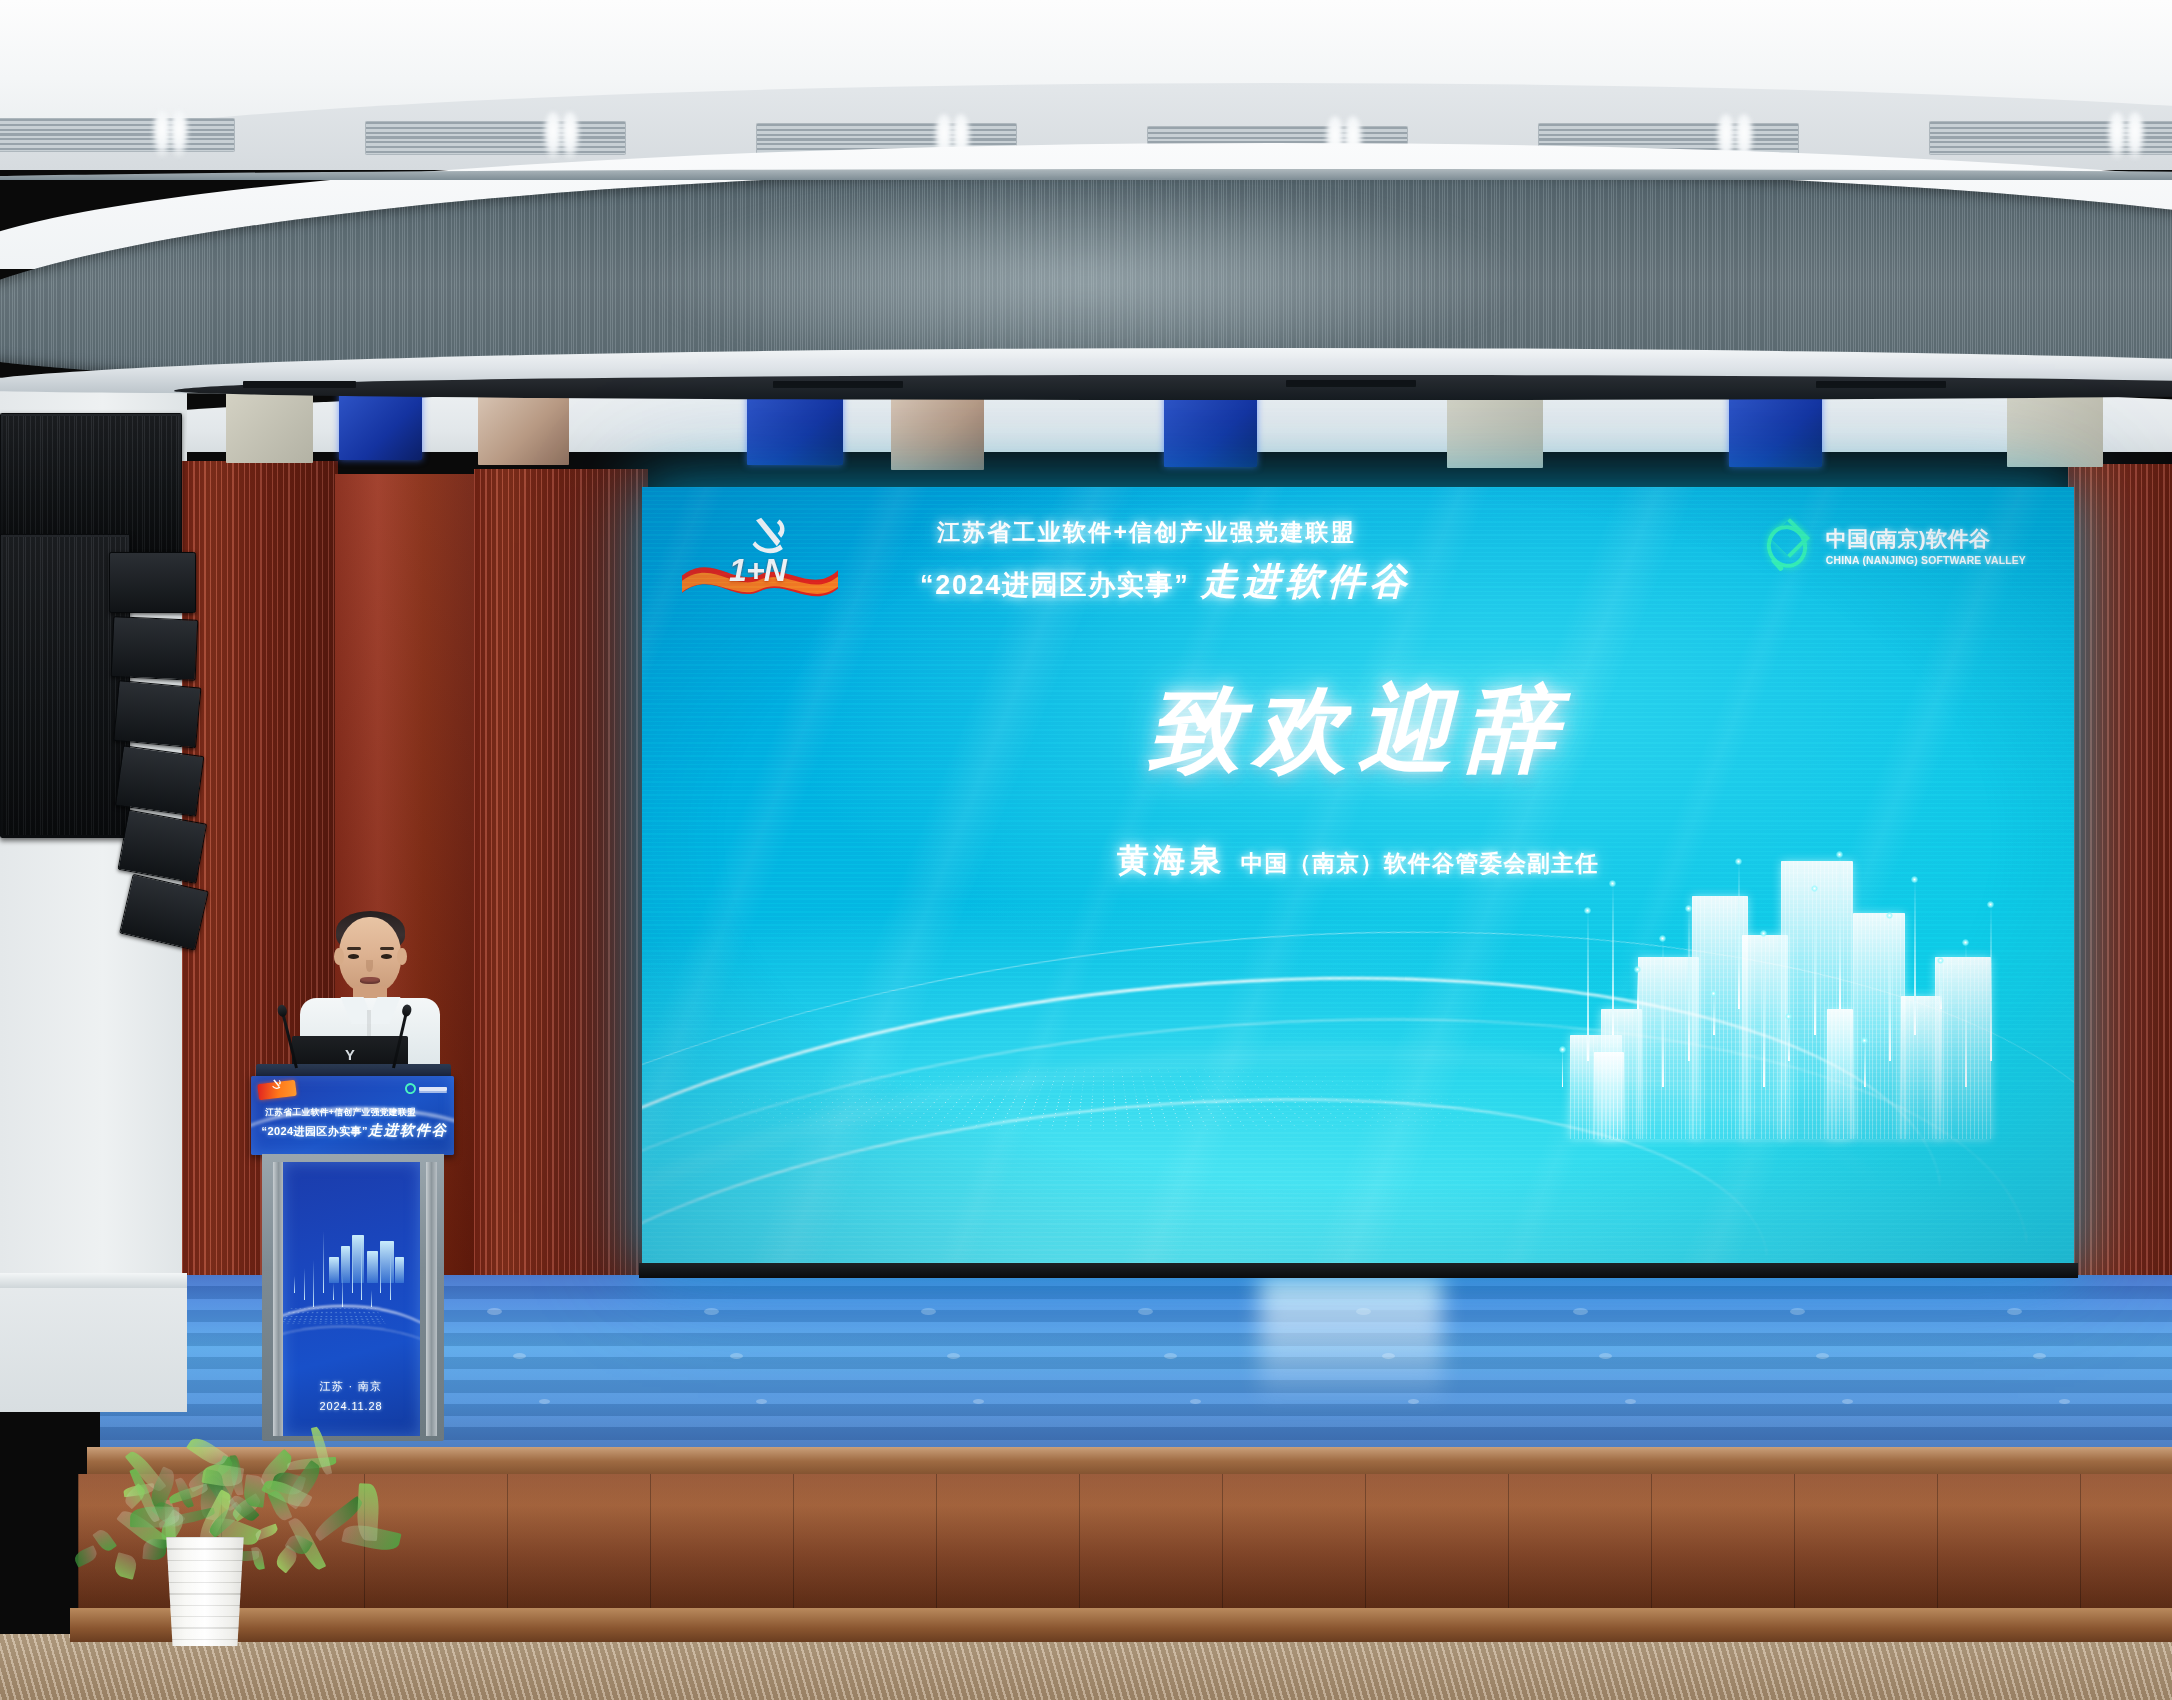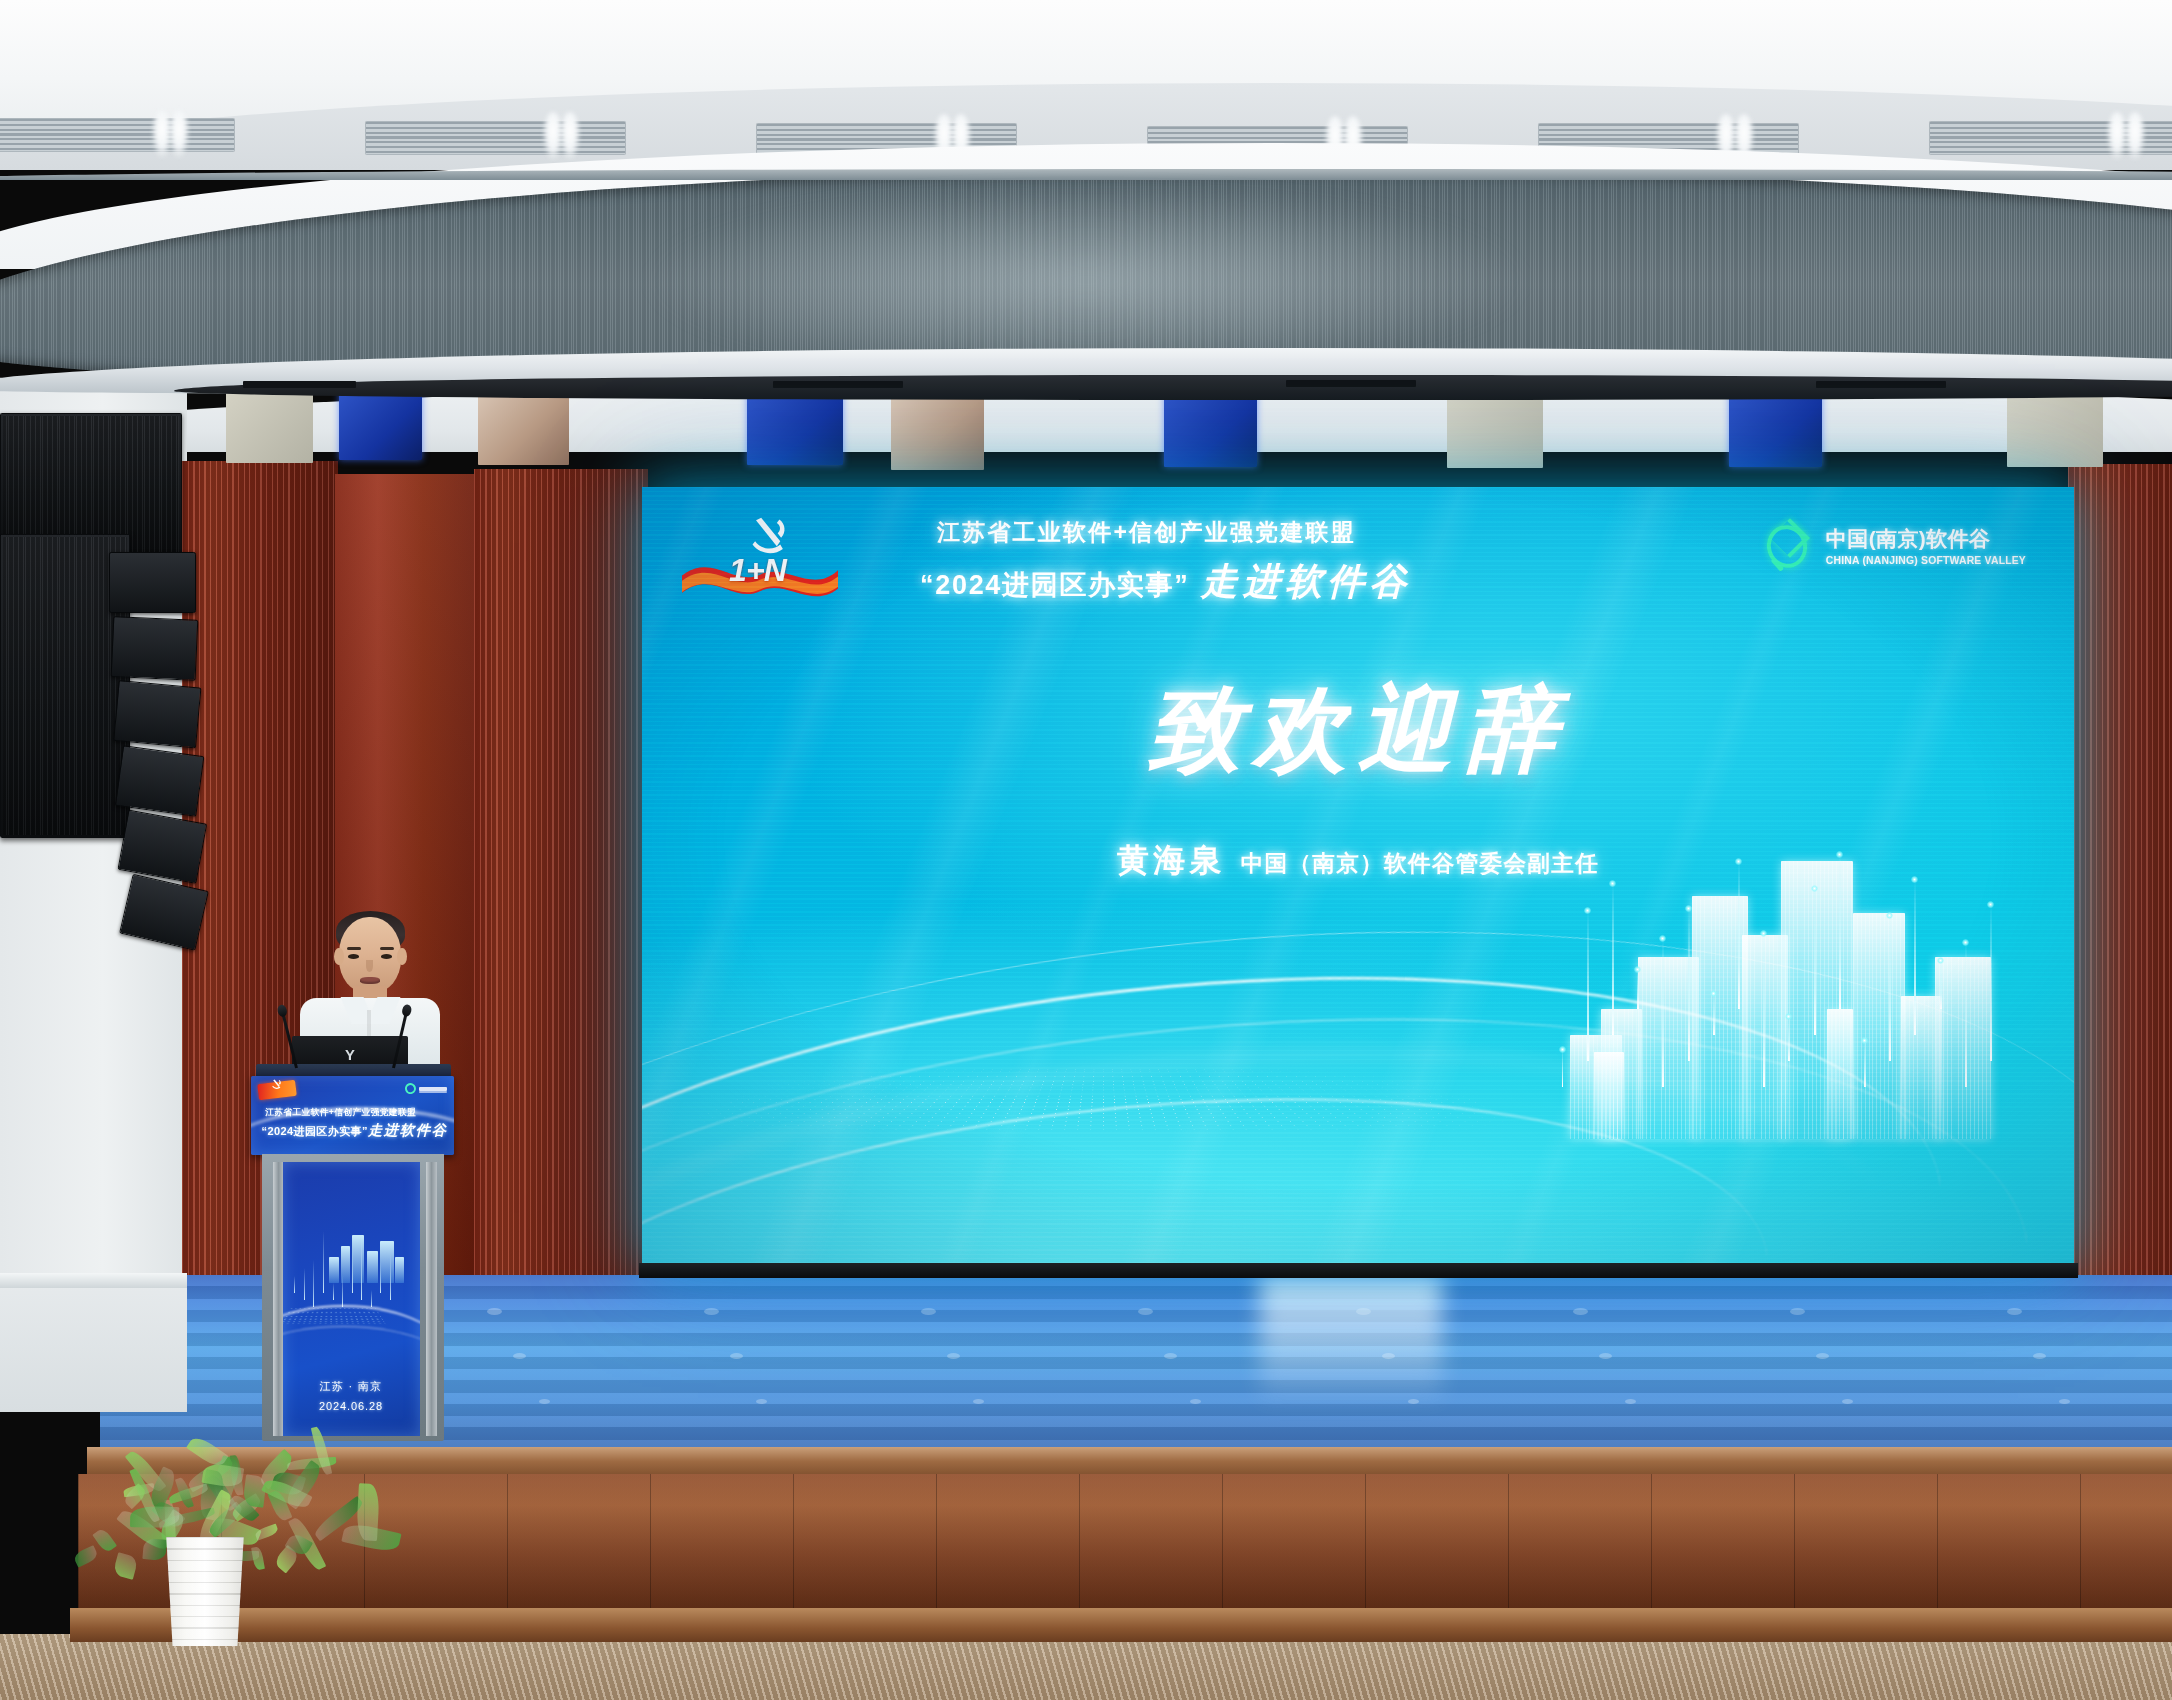--- a/index.html
+++ b/index.html
@@ -669,21 +669,21 @@
           <div class="lc" style="position: absolute; left: 69px; bottom: 143px; height: 47px;"></div>
           <div class="lc" style="position: absolute; left: 78px; bottom: 136px; height: 62px;"></div>
           <div class="lc" style="position: absolute; left: 88px; bottom: 129px; height: 17.4px;"></div>
           <div class="lc" style="position: absolute; left: 97px; bottom: 143px; height: 32px;"></div>
           <div class="lc" style="position: absolute; left: 107px; bottom: 136px; height: 47px;"></div>
         </div>
       <div class="mesh2"></div>
       <div class="sw" style="left:-48px;top:143px;width:217px;height:113px;"></div>
       <div class="sw" style="left:-61px;top:164px;width:243px;height:109px;border-top-width:1.7px;opacity:.7;"></div>
       <div class="loc">江苏 · 南京</div>
-      <div class="dt">2024.06.28</div>
+      <div class="dt">2024.11.28</div>
     </div>
   </div>
 
   <div class="plant">
     <div id="leaves">
         <div class="leaf" style="left: 171px; top: 217px; width: 22.6px; height: 9.6px; background: linear-gradient(100deg, rgb(63, 138, 53), rgba(255, 255, 255, 0.22)); transform: rotate(0deg); opacity: 0.86;"></div>
         <div class="leaf" style="left: 184px; top: 175px; width: 31px; height: 13.5px; background: linear-gradient(100deg, rgb(79, 162, 65), rgba(255, 255, 255, 0.22)); transform: rotate(67deg); opacity: 0.91;"></div>
         <div class="leaf" style="left: 151px; top: 126px; width: 40px; height: 17.4px; background: linear-gradient(100deg, rgb(107, 187, 78), rgba(255, 255, 255, 0.22)); transform: rotate(134deg); opacity: 0.96;"></div>
         <div class="leaf" style="left: 102px; top: 158px; width: 49px; height: 21px; background: linear-gradient(100deg, rgb(134, 204, 92), rgba(255, 255, 255, 0.22)); transform: rotate(201deg); opacity: 0.86;"></div>
         <div class="leaf" style="left: 52px; top: 156px; width: 57px; height: 9.6px; background: linear-gradient(100deg, rgb(158, 214, 99), rgba(255, 255, 255, 0.22)); transform: rotate(268deg); opacity: 0.91;"></div>

